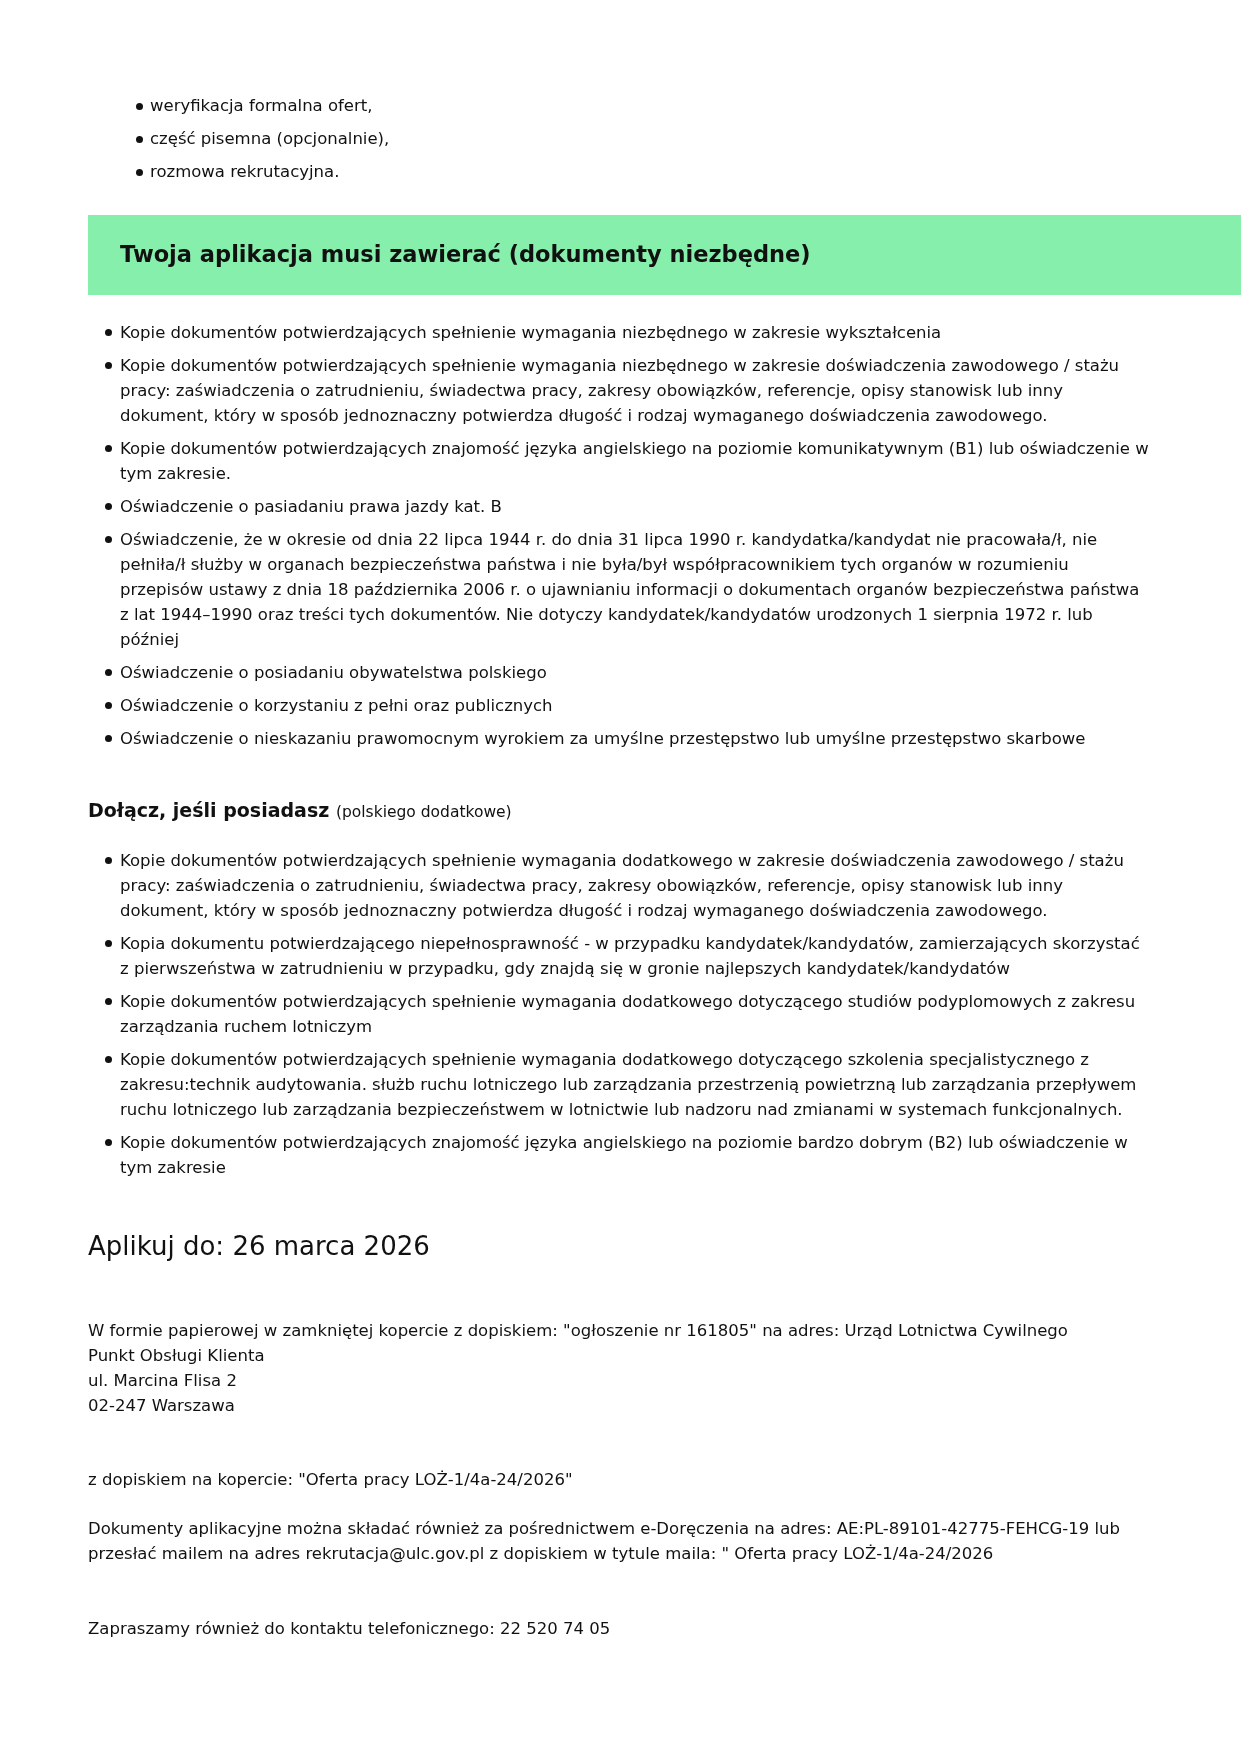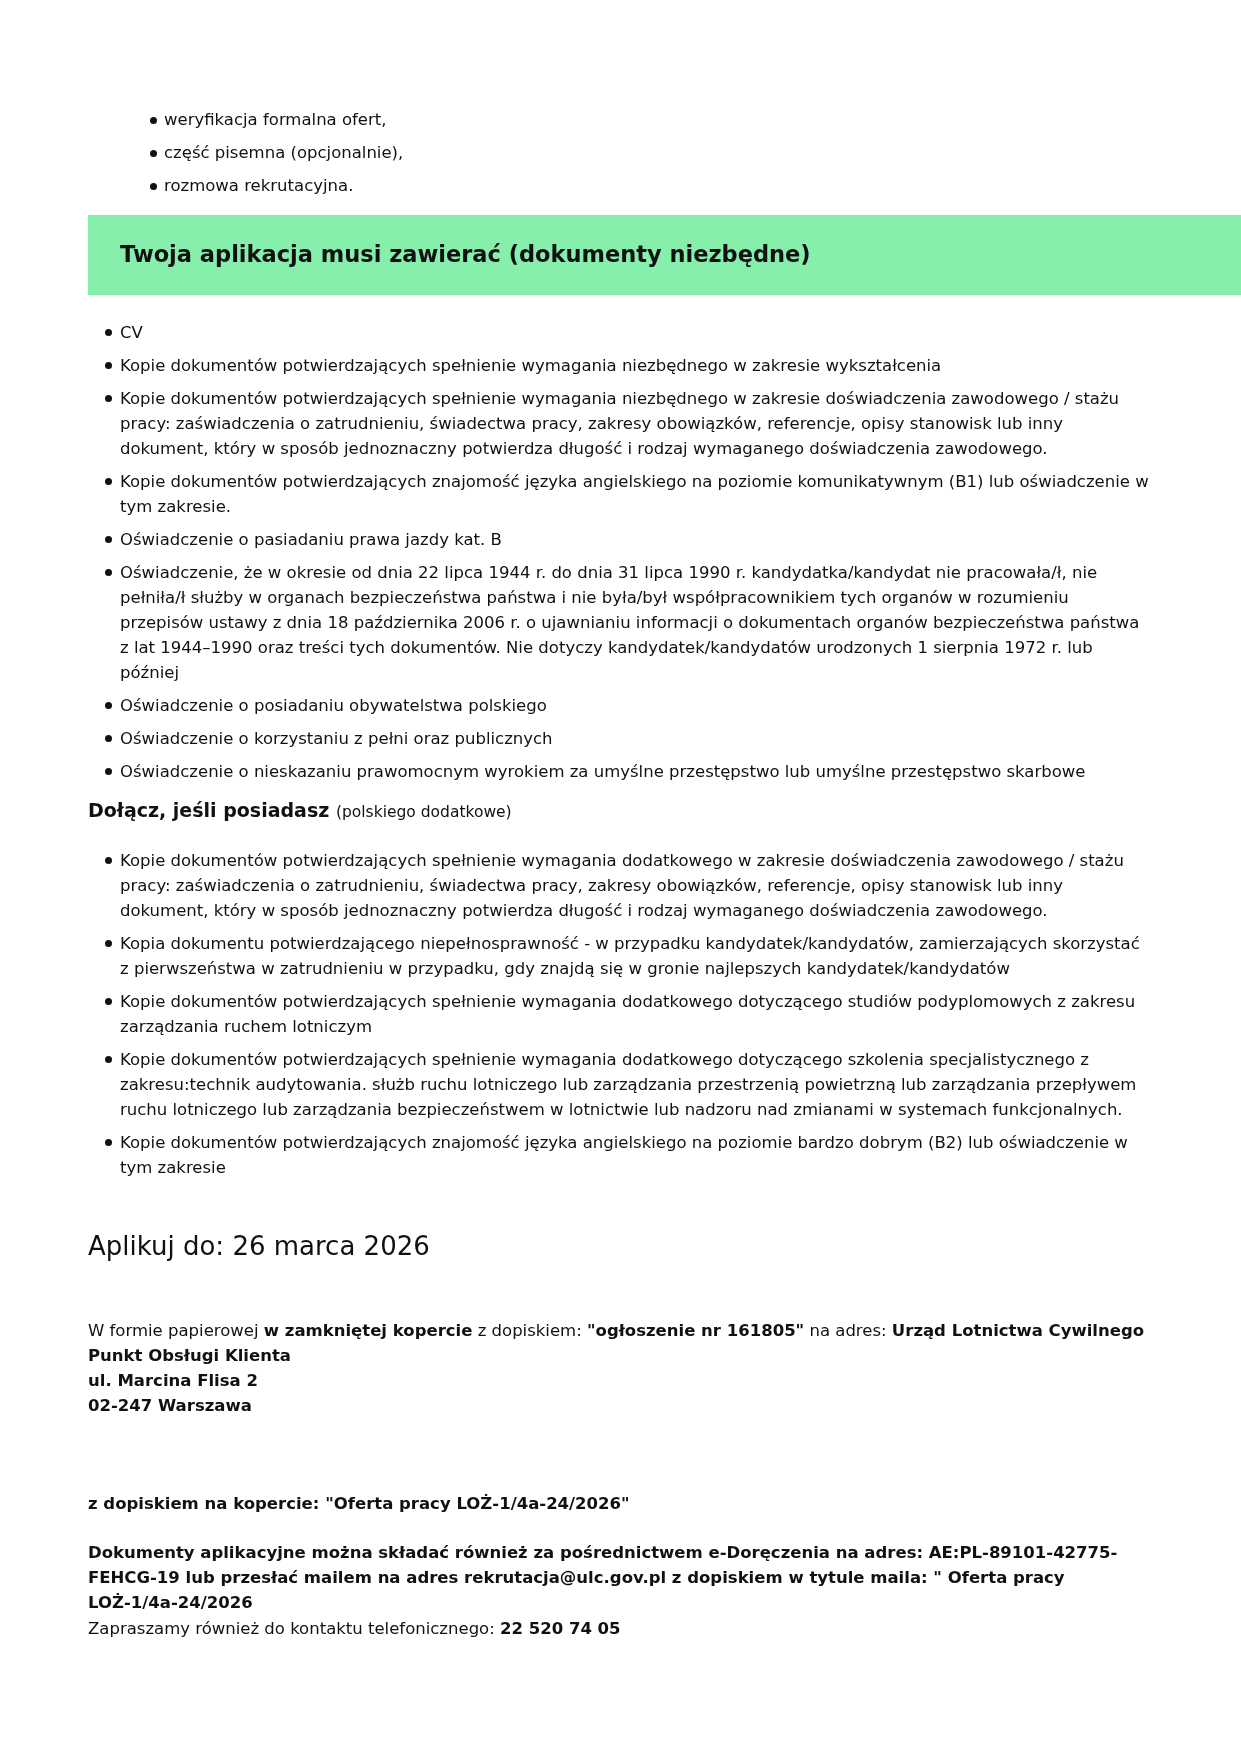--- a/index.html
+++ b/index.html
@@ -18,21 +18,21 @@
     .page {
       position: absolute;
       left: 88px;
       top: 0;
       width: 1064px;
     }
     .steps-list {
       position: absolute;
       left: 62px;
       top: 93px;
-      margin: 14px;
+      margin: 0;
       padding: 0;
       list-style: none;
       font-size: 16.5px;
     }
     .steps-list li {
       position: relative;
       height: 33px;
       line-height: 26px;
       padding-left: 0;
     }
@@ -104,21 +104,21 @@
     }
 
     .apply-text {
       position: absolute;
       left: 0;
       width: 1064px;
       font-size: 16.5px;
       line-height: 25px;
       margin: 0;
     }
-    .b { font-weight: bold; margin-top: 24px; }
+    .b { font-weight: normal; }
     #apply-paper { top: 1318px; }
     #apply-envelope { top: 1467px; }
     #apply-electronic { top: 1516px; }
     #apply-phone { top: 1616px; }
   </style>
 </head>
 <body>
 
 <div class="page">
 
@@ -126,21 +126,20 @@
     <li><span class="bullet"></span><span>weryfikacja formalna ofert,</span></li>
     <li><span class="bullet"></span><span>część pisemna (opcjonalnie),</span></li>
     <li><span class="bullet"></span><span>rozmowa rekrutacyjna.</span></li>
   </ul>
 
   <div class="section-box">
     <h2>Twoja aplikacja musi zawierać (dokumenty niezbędne)</h2>
   </div>
 
   <ul class="doc-list" id="required-list">
-    <li><span class="bullet"></span><span>CV</span></li>
     <li><span class="bullet"></span><span>Kopie dokumentów potwierdzających spełnienie wymagania niezbędnego w zakresie wykształcenia</span></li>
     <li><span class="bullet"></span><span>Kopie dokumentów potwierdzających spełnienie wymagania niezbędnego w zakresie doświadczenia zawodowego / stażu pracy: zaświadczenia o zatrudnieniu, świadectwa pracy, zakresy obowiązków, referencje, opisy stanowisk lub inny dokument, który w sposób jednoznaczny potwierdza długość i rodzaj wymaganego doświadczenia zawodowego.</span></li>
     <li><span class="bullet"></span><span>Kopie dokumentów potwierdzających znajomość języka angielskiego na poziomie komunikatywnym (B1) lub oświadczenie w tym zakresie.</span></li>
     <li><span class="bullet"></span><span>Oświadczenie o pasiadaniu prawa jazdy kat. B</span></li>
     <li><span class="bullet"></span><span>Oświadczenie, że w okresie od dnia 22 lipca 1944 r. do dnia 31 lipca 1990 r. kandydatka/kandydat nie pracowała/ł, nie pełniła/ł służby w organach bezpieczeństwa państwa i nie była/był współpracownikiem tych organów w rozumieniu przepisów ustawy z dnia 18 października 2006 r. o ujawnianiu informacji o dokumentach organów bezpieczeństwa państwa z lat 1944–1990 oraz treści tych dokumentów. Nie dotyczy kandydatek/kandydatów urodzonych 1 sierpnia 1972 r. lub później</span></li>
     <li><span class="bullet"></span><span>Oświadczenie o posiadaniu obywatelstwa polskiego</span></li>
     <li><span class="bullet"></span><span>Oświadczenie o korzystaniu z pełni oraz publicznych</span></li>
     <li><span class="bullet"></span><span>Oświadczenie o nieskazaniu prawomocnym wyrokiem za umyślne przestępstwo lub umyślne przestępstwo skarbowe</span></li>
   </ul>
 

